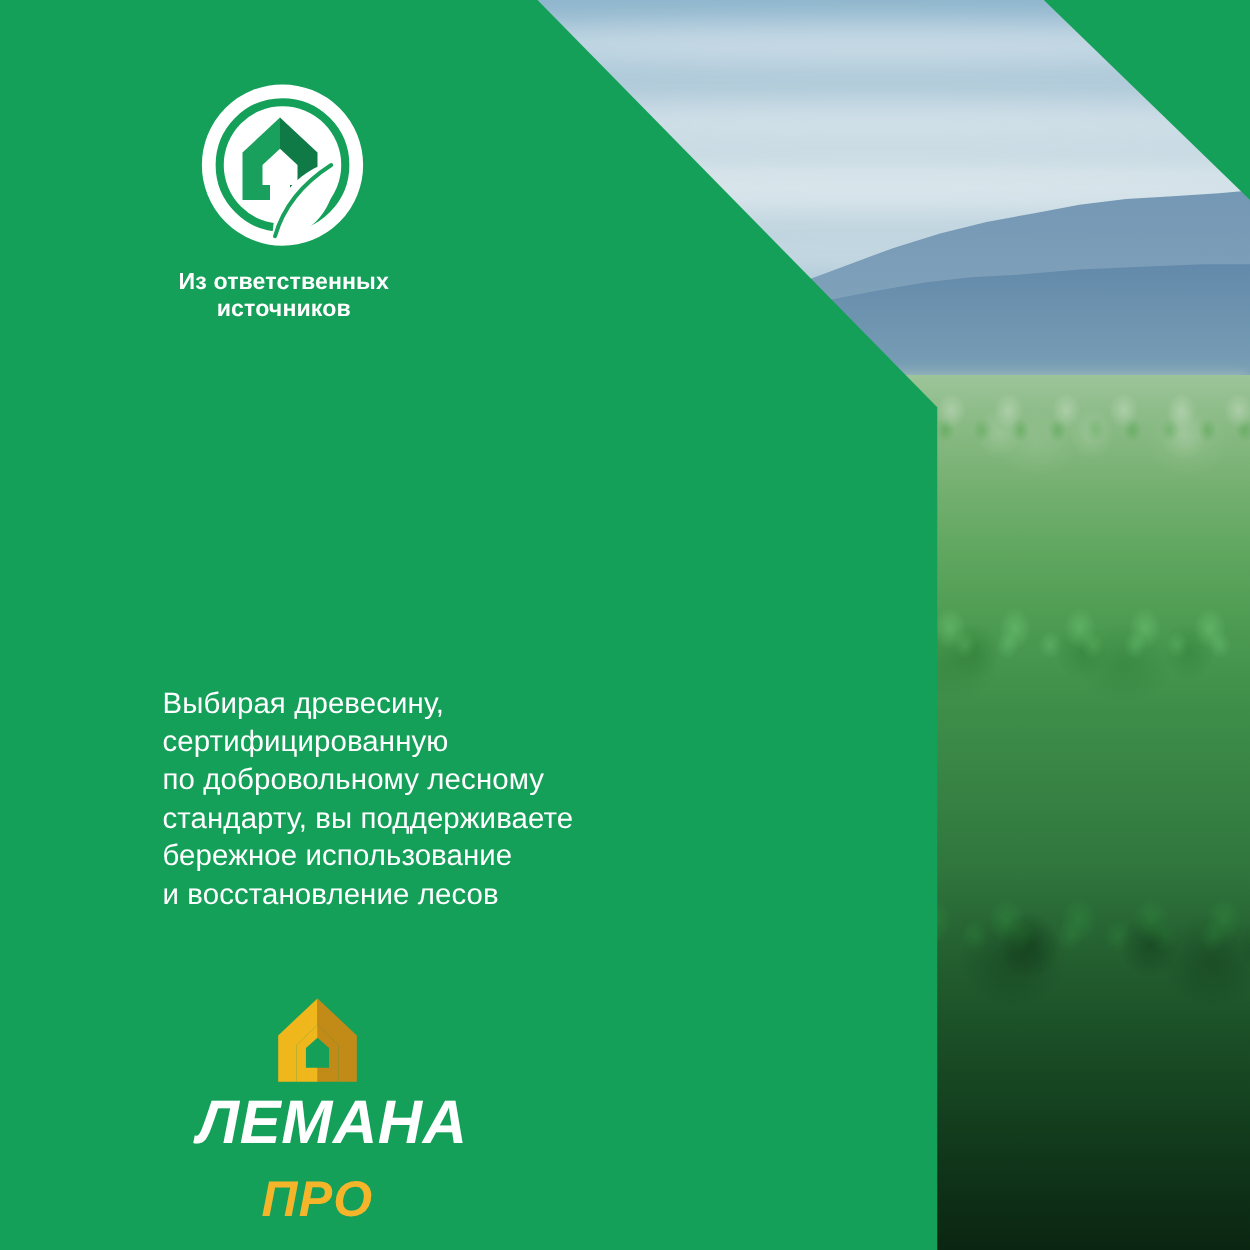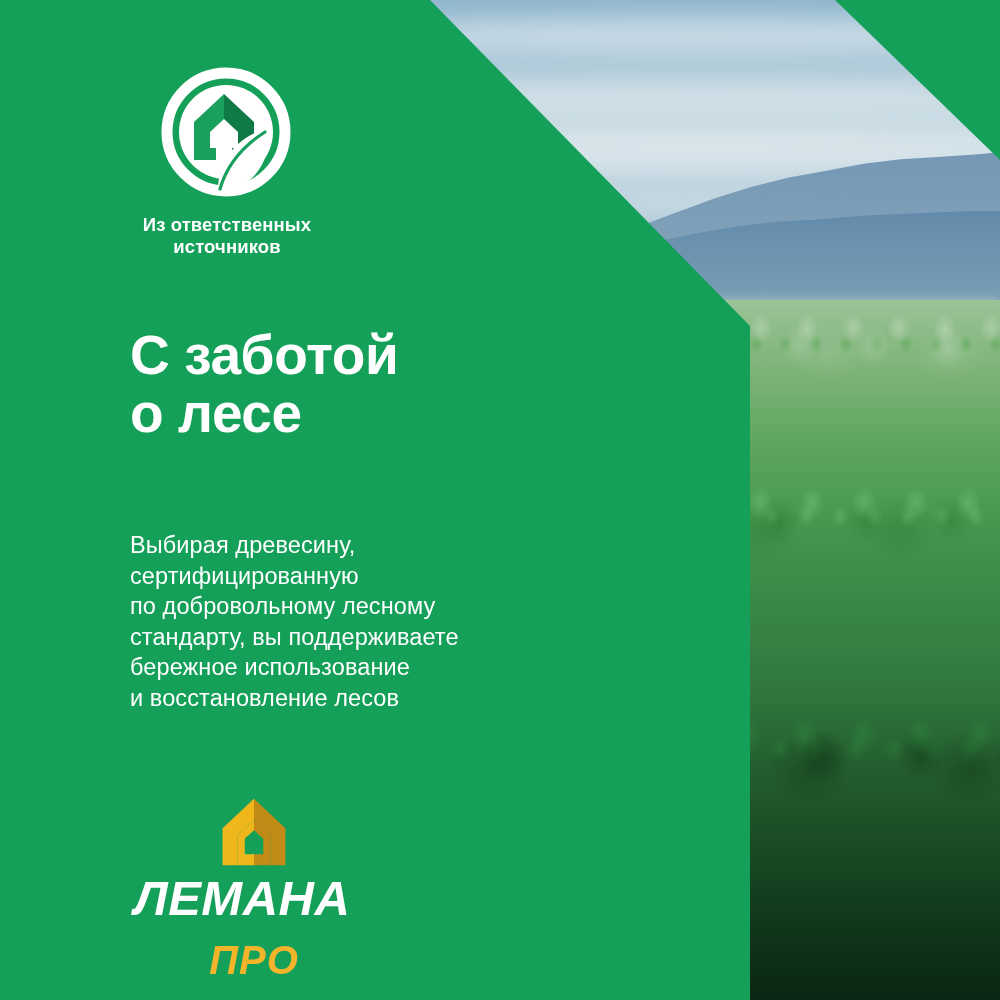--- a/index.html
+++ b/index.html
@@ -218,21 +218,21 @@
     font-weight: 700;
     line-height: 1.06;
     letter-spacing: -0.4px;
     white-space: pre-line;
   }
 
   
   .body-copy {
     position: absolute;
     left: 130px;
-    top: 530px;
+    top: 547px;
     color: #ffffff;
     font-size: 23.5px;
     font-weight: 400;
     line-height: 1.30;
     letter-spacing: .1px;
     white-space: pre-line;
   }
 
   
   .brand {
@@ -242,21 +242,21 @@
     width: 240px;
   }
   .brand-mark {
     display: block;
     margin: 0 auto;
     width: 74px;
     height: 74px;
   }
   .brand-word {
     margin-top: 6px;
-    text-align: left;
+    text-align: right;
     font-weight: 700;
     font-style: italic;
     font-size: 49px;
     line-height: .96;
     letter-spacing: .5px;
     color: #ffffff;
   }
   .brand-sub {
     text-align: center;
     font-weight: 700;
@@ -315,22 +315,20 @@
         <path d="M68 57 L54 70 L54 86 L82 86 L82 70 Z" fill="#ffffff"></path>
         <path d="M68 72 L60 79 L60 98 L76 98 L76 79 Z" fill="#ffffff"></path>
 
         <path d="M62 128 C62 100 78 76 112 66 C116 98 98 124 70 129 Z" fill="#ffffff"></path>
         <path d="M64 127 C70 106 84 86 109 70" fill="none" stroke="#18a05c" stroke-width="3.2" stroke-linecap="round"></path>
       </svg>
       <div class="cert-caption">Из ответственных
 источников</div>
     </div>
 
-    <div class="headline">С заботой
-о лесе</div>
 
     <div class="body-copy">Выбирая древесину,
 сертифицированную
 по добровольному лесному
 стандарту, вы поддерживаете
 бережное использование
 и восстановление лесов</div>
 
     <div class="brand">
       <svg class="brand-mark" viewBox="0 0 80 80" aria-hidden="true">

